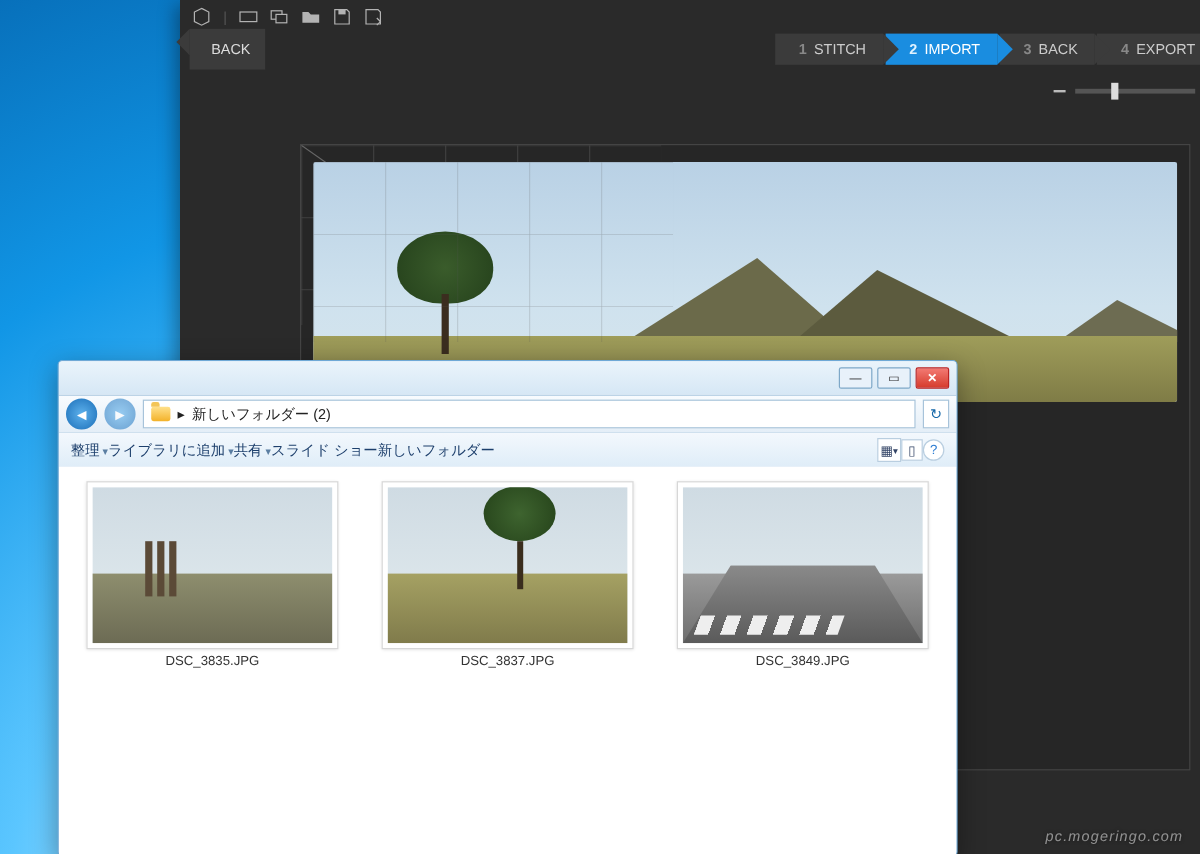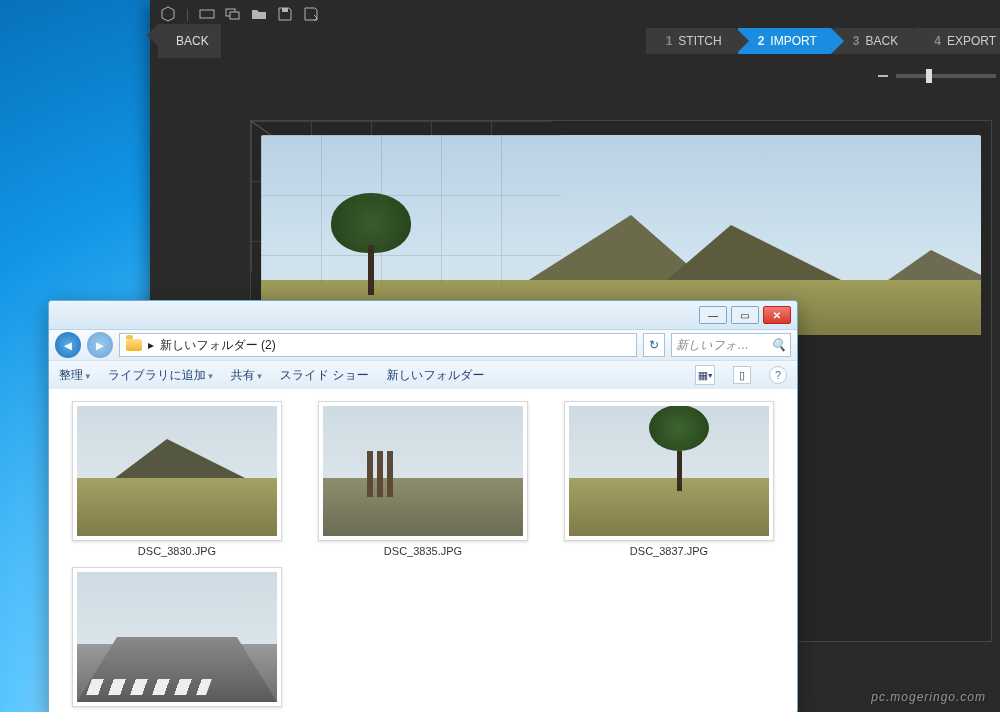--- a/index.html
+++ b/index.html
@@ -81,21 +81,21 @@
   .winbtn.min{background:#e8f1fa;}
 
   .ex-addr{height:30px;display:flex;align-items:center;gap:6px;padding:0 6px;background:linear-gradient(#f8fbfe,#e4eef7);border-bottom:1px solid #cfe0ee;}
   .navround{width:26px;height:26px;border-radius:50%;background:radial-gradient(#5db1ec,#1a6db7);display:inline-flex;align-items:center;justify-content:center;color:#fff;font-size:13px;}
   .addrbox{flex:1;height:22px;border:1px solid #a7c3da;background:#fff;display:flex;align-items:center;gap:6px;padding:0 6px;}
   .foldericon{width:16px;height:12px;background:linear-gradient(#ffe08a,#f3b22a);border-radius:2px;position:relative;}
   .foldericon::before{content:"";position:absolute;top:-4px;left:0;width:7px;height:4px;background:#f3c558;border-radius:2px 2px 0 0;}
   .addr-refresh{width:20px;height:22px;border:1px solid #a7c3da;background:#fff;display:flex;align-items:center;justify-content:center;color:#1567a8;}
   .searchbox{width:110px;height:22px;border:1px solid #a7c3da;background:#fff;display:flex;align-items:center;padding:0 4px;color:#888;font-style:italic;}
 
-  .ex-toolbar{height:28px;background:linear-gradient(#f3f8fd,#dfedf8);border-bottom:1px solid #cfe0ee;display:flex;align-items:center;gap:18px;padding:0 10px;color:#1d3f6c;font-size:12px;}
+  .ex-toolbar{height:28px;background:linear-gradient(#f3f8fd,#dfedf8);border-bottom:1px solid #cfe0ee;display:flex;align-items:center;gap:0;padding:0 10px;color:#1d3f6c;font-size:12px;}
   .ex-toolbar .drop::after{content:" ▾";font-size:9px;color:#5b7ea2;}
   .ex-toolbar .spacer{flex:1;}
   .tb-icon{width:18px;height:18px;border:1px solid #b9cee0;background:#fff;display:flex;align-items:center;justify-content:center;font-size:11px;color:#346;}
   .tb-icon.tiny{width:16px;height:16px;}
 
   .ex-body{position:absolute;left:0;right:0;top:88px;bottom:0;overflow:hidden;background:#fff;}
   .thumbgrid{display:grid;grid-template-columns:repeat(3,1fr);gap:10px 30px;padding:12px 20px;}
   .titem{display:flex;flex-direction:column;align-items:center;gap:4px;}
   .tframe{width:200px;height:130px;padding:4px;border:1px solid #d7d7d7;background:#fff;box-shadow:0 1px 3px rgba(0,0,0,.15);}
   .photo{width:100%;height:100%;position:relative;overflow:hidden;}
@@ -214,48 +214,34 @@
   </div>
   <div class="ex-addr">
     <div class="navround">◄</div>
     <div class="navround" style="opacity:.6">►</div>
     <div class="addrbox">
       <span class="foldericon"></span>
       <span>▸</span>
       <span>新しいフォルダー (2)</span>
     </div>
     <div class="addr-refresh">↻</div>
-    <div class="searchbox">
-      <span>新しいフォ…</span>
-      <span style="margin-left:auto;color:#3a7ab5">🔍</span>
-    </div>
   </div>
   <div class="ex-toolbar">
     <span class="drop">整理</span>
     <span class="drop">ライブラリに追加</span>
     <span class="drop">共有</span>
     <span>スライド ショー</span>
     <span>新しいフォルダー</span>
     <span class="spacer"></span>
     <span class="tb-icon">▦<span style="font-size:8px">▾</span></span>
     <span class="tb-icon tiny">▯</span>
     <span class="tb-icon tiny" style="border-radius:50%;color:#2a7bd1">?</span>
   </div>
   <div class="ex-body">
     <div class="thumbgrid" id="thumbs">
-        <div class="titem">
-          <div class="tframe">
-            <div class="photo p3">
-              <div class="sky"></div>
-              <div class="mtn"></div>
-              <div class="grd"></div>
-            </div>
-          </div>
-          <div class="tlabel">DSC_3830.JPG</div>
-        </div>
         <div class="titem">
           <div class="tframe">
             <div class="photo p4">
               <div class="sky"></div>
               <div class="grd"></div>
               <div class="post"></div>
             </div>
           </div>
           <div class="tlabel">DSC_3835.JPG</div>
         </div>

